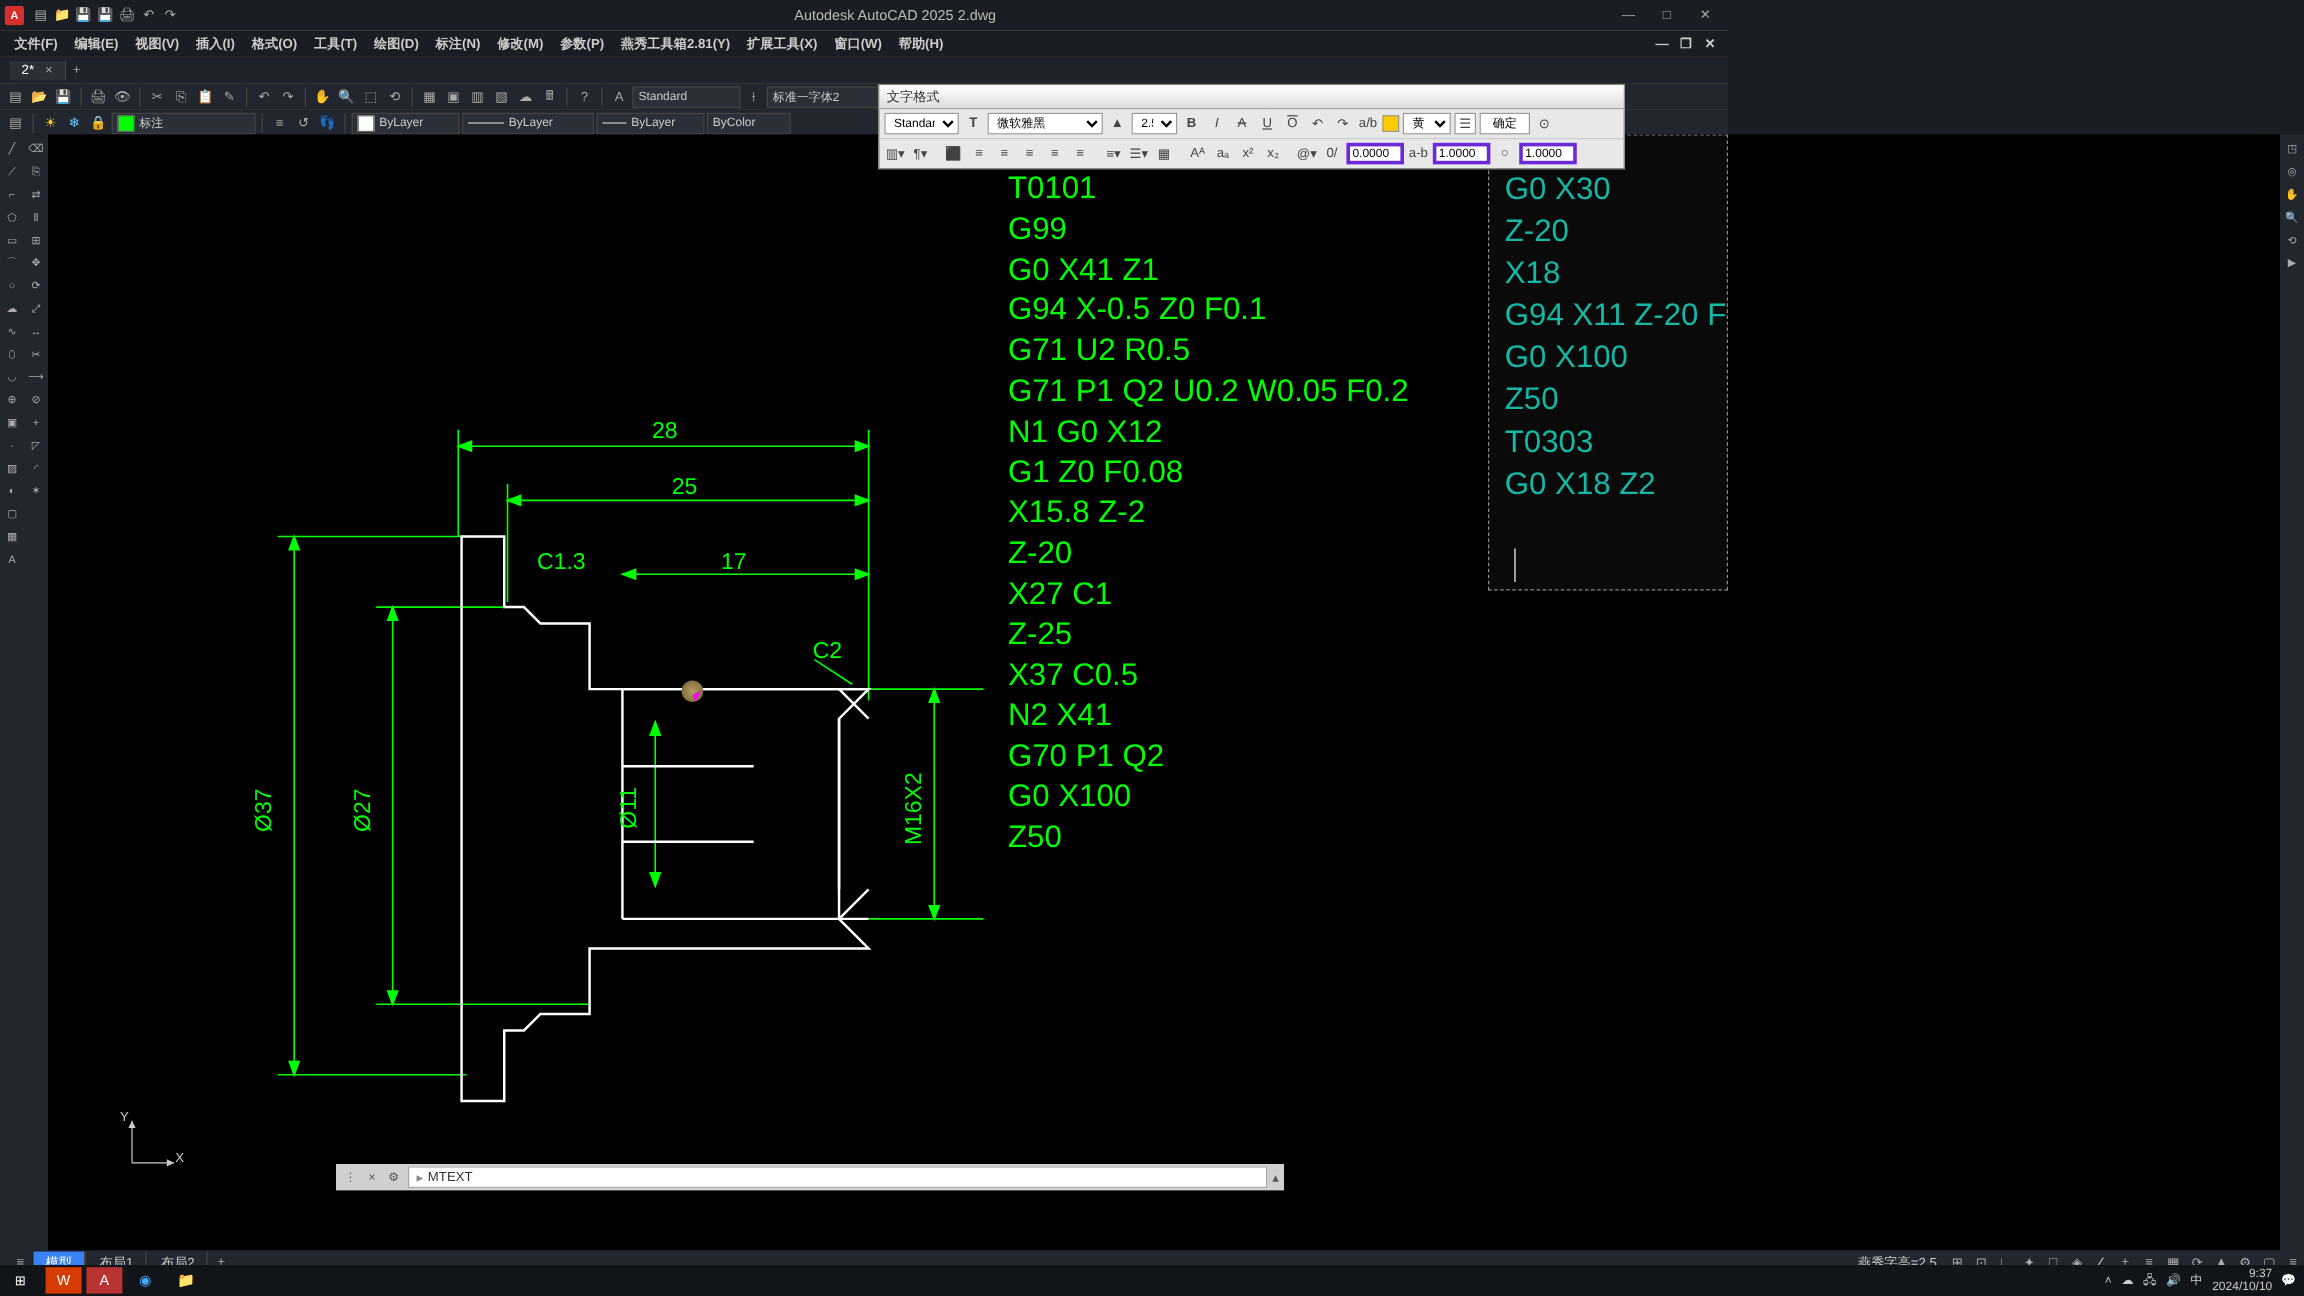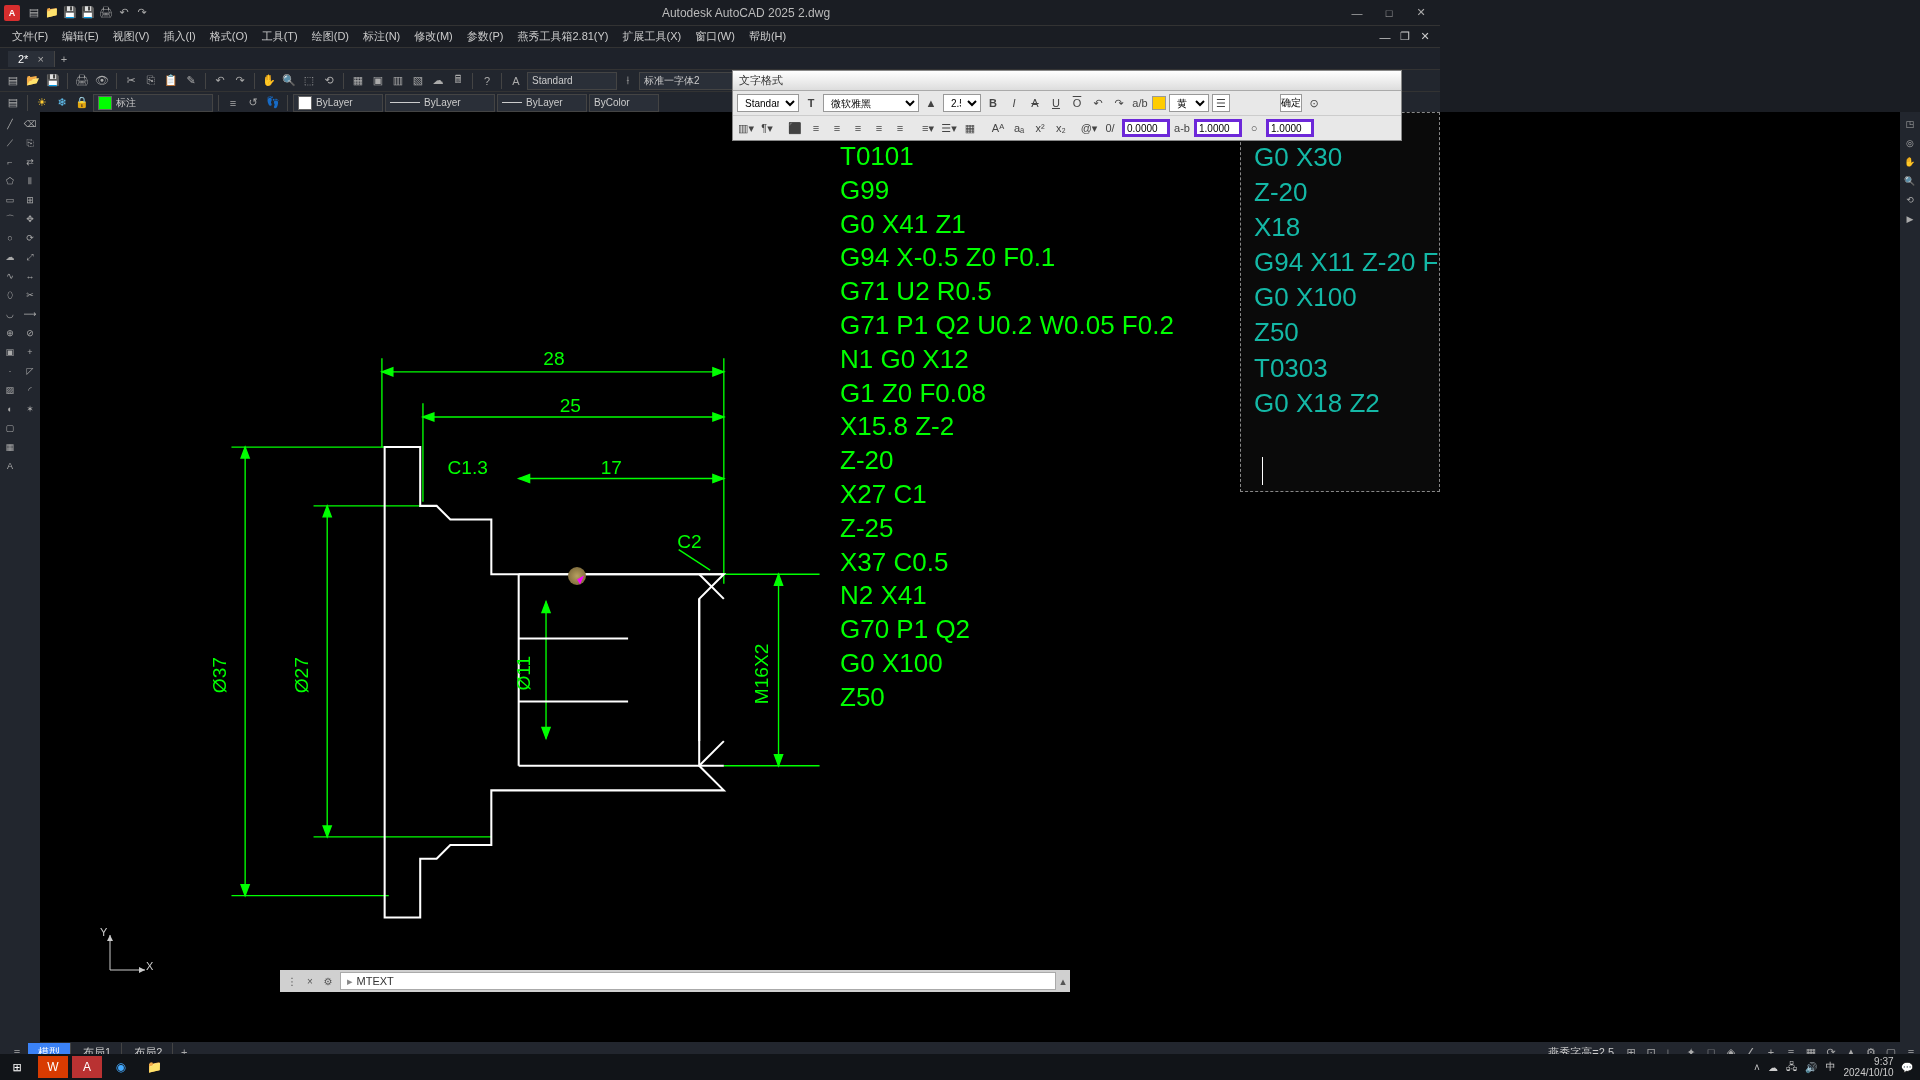--- a/index.html
+++ b/index.html
@@ -5,30 +5,30 @@
 * { margin: 0; padding: 0; box-sizing: border-box; font-family: "Microsoft YaHei", Arial, sans-serif; }
 body { background: #1a1d23; color: #ccc; overflow: hidden; width: 1440px; height: 810px; font-size: 11px; }
 .titlebar { height: 26px; background: #1a1d23; display: flex; align-items: center; padding: 0 4px; border-bottom: 1px solid #333; }
 .app-icon { width: 16px; height: 16px; background: #d72e2e; border-radius: 2px; margin-right: 6px; display:flex;align-items:center;justify-content:center;color:#fff;font-size:9px;font-weight:bold;}
 .qat-icons { display: flex; gap: 2px; }
 .qat-icons span { width:16px;height:16px;display:flex;align-items:center;justify-content:center;color:#aaa;font-size:11px;}
 .titlebar .title-center { flex:1; text-align:center; color:#bbb; font-size:12px;}
 .win-btns { display:flex; gap:2px;}
 .win-btns span{width:30px;height:20px;display:flex;align-items:center;justify-content:center;color:#aaa;}
 .menubar { height:22px; background:#1a1d23; display:flex; align-items:center; padding:0 6px; gap:2px; border-bottom:1px solid #333;}
-.menubar span{padding:14px 6px;color:#ccc;font-size:11px;}
+.menubar span{padding:14px 6px;color:#ccc;font-size:11px;font-weight:bold;}
 .tabbar { height:22px; background:#1e222a; display:flex;align-items:center;padding-left:8px;border-bottom:1px solid #333;}
 .tab { background:#2a2f38; padding:2px 10px; color:#fff; font-size:11px; border-right:1px solid #444; position:relative;}
 .tab .close{margin-left:6px;color:#aaa;}
 .toolbar-row { height:22px; background:#22262e; display:flex;align-items:center;padding:0 4px;gap:2px;border-bottom:1px solid #333;}
 .tb-btn{width:18px;height:18px;display:flex;align-items:center;justify-content:center;color:#aaa;font-size:11px;}
 .tb-sep{width:1px;height:16px;background:#444;margin:0 3px;}
 .tb-select{background:#2a2f38;border:1px solid #444;color:#ccc;padding:1px 4px;font-size:10px;height:18px;display:flex;align-items:center;}
 .tb-swatch{width:14px;height:14px;border:1px solid #666;}
-.text-editor-panel { position:absolute; left:732px; top:70px; width:670px; background:#e8e8e8; border:1px solid #888; z-index:50;}
+.text-editor-panel { position:absolute; left:732px; top:70px; width:622px; background:#e8e8e8; border:1px solid #888; z-index:50;}
 .te-title{background:linear-gradient(#fff,#ddd);padding:2px 6px;font-size:11px;color:#333;border-bottom:1px solid #aaa;}
 .te-row{display:flex;align-items:center;padding:3px 4px;gap:3px;border-bottom:1px solid #ccc;}
 .te-row.last{border-bottom:none;}
 .te-select{background:#fff;border:1px solid #999;padding:1px 3px;font-size:10px;height:18px;}
 .te-btn{width:18px;height:18px;display:flex;align-items:center;justify-content:center;border:1px solid transparent;font-size:11px;color:#444;}
 .te-input{background:#fff;border:3px solid #6d28d9;width:48px;height:18px;font-size:10px;padding:0 2px;}
 .workspace{position:absolute;left:0;top:112px;right:0;bottom:38px;display:flex;}
 .left-strip{width:20px;background:#22262e;display:flex;flex-direction:column;align-items:center;padding-top:4px;gap:3px;}
 .left-strip2{width:20px;background:#22262e;display:flex;flex-direction:column;align-items:center;padding-top:4px;gap:3px;}
 .left-strip span,.left-strip2 span,.right-strip span{width:16px;height:16px;display:flex;align-items:center;justify-content:center;color:#aaa;font-size:9px;}
@@ -194,21 +194,21 @@
       </span>
     <span class="te-btn" style="text-decoration:line-through;">A</span>
     <span class="te-btn" style="text-decoration:underline;">U</span>
     <span class="te-btn" style="text-decoration:overline;">O</span>
     <span class="te-btn">↶</span>
     <span class="te-btn">↷</span>
     <span class="te-btn">a/b</span>
     <span style="width:14px;height:14px;background:#ffcc00;border:1px solid #999;"></span>
     <select class="te-select" style="width:40px;"><option>黄</option></select>
     <span class="te-btn" style="border:1px solid #999;background:#fff;">☰</span>
-    <button class="te-select" style="padding:1px 0;margin-left:47px;">确定</button>
+    <button class="te-select" style="padding:1px 10px;">确定</button>
     <span class="te-btn">⊙</span>
   </div>
   <div class="te-row last">
     <span class="te-btn">▥▾</span>
     <span class="te-btn">¶▾</span>
     <span style="width:4px;"></span>
     <span class="te-btn">⬛</span>
     <span class="te-btn">≡</span>
     <span class="te-btn">≡</span>
     <span class="te-btn">≡</span>

